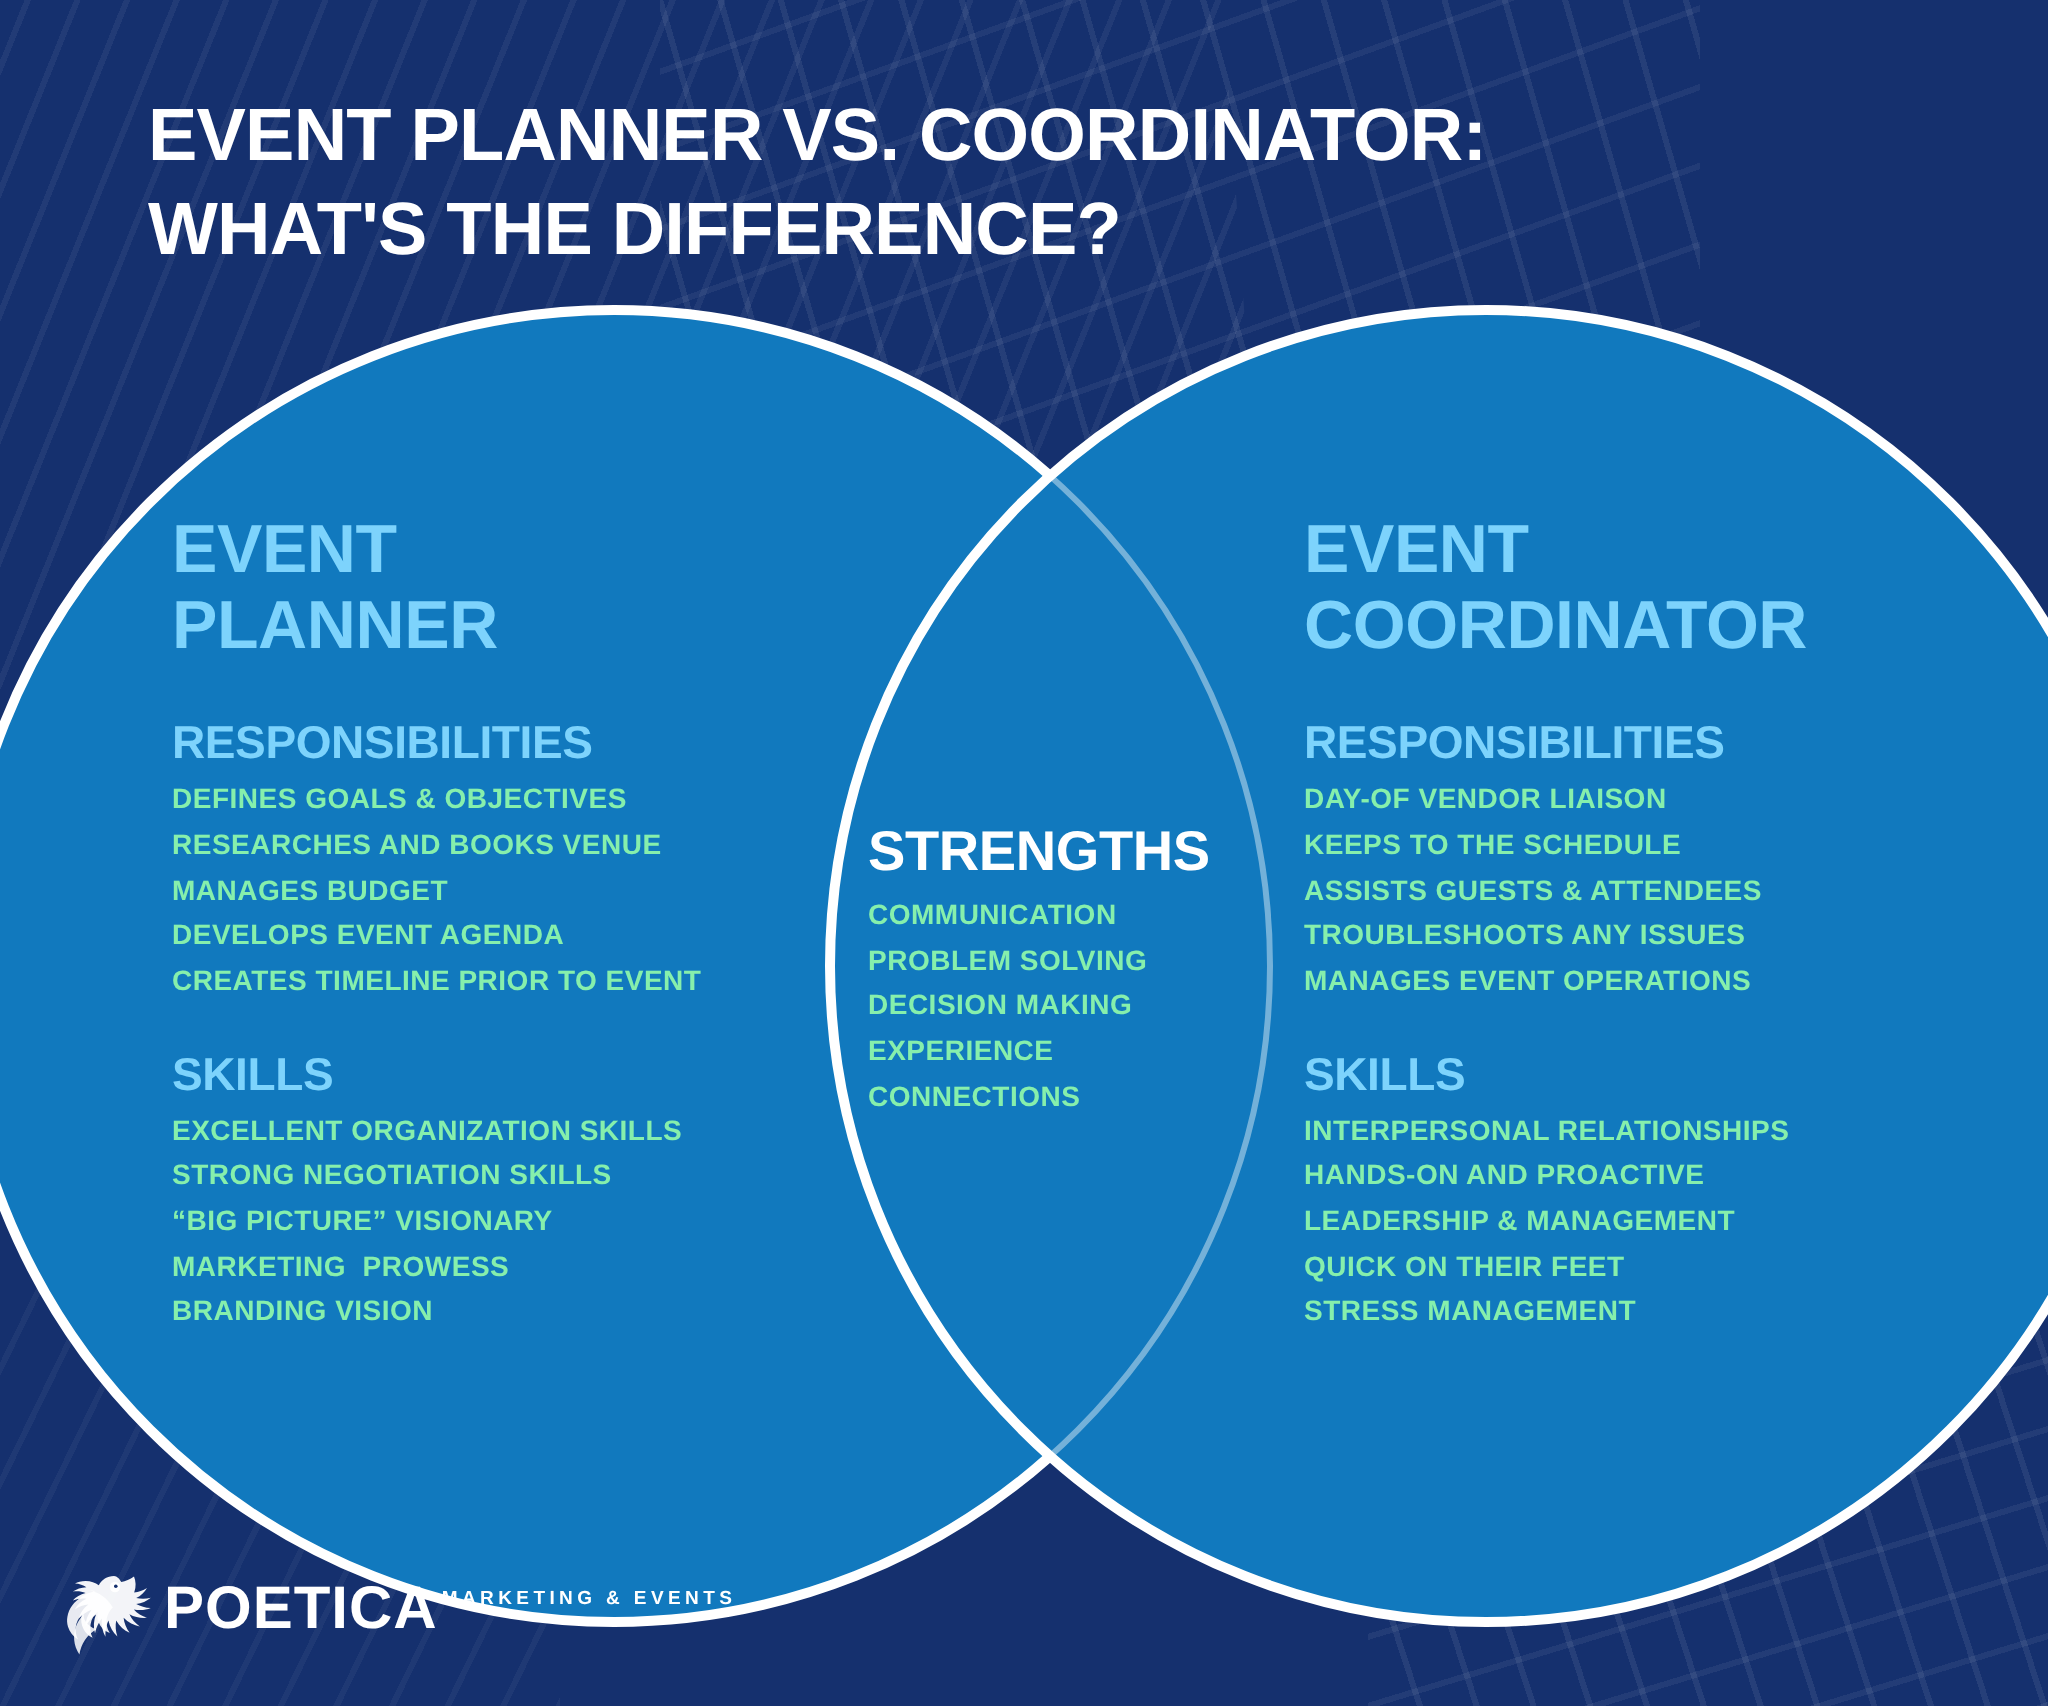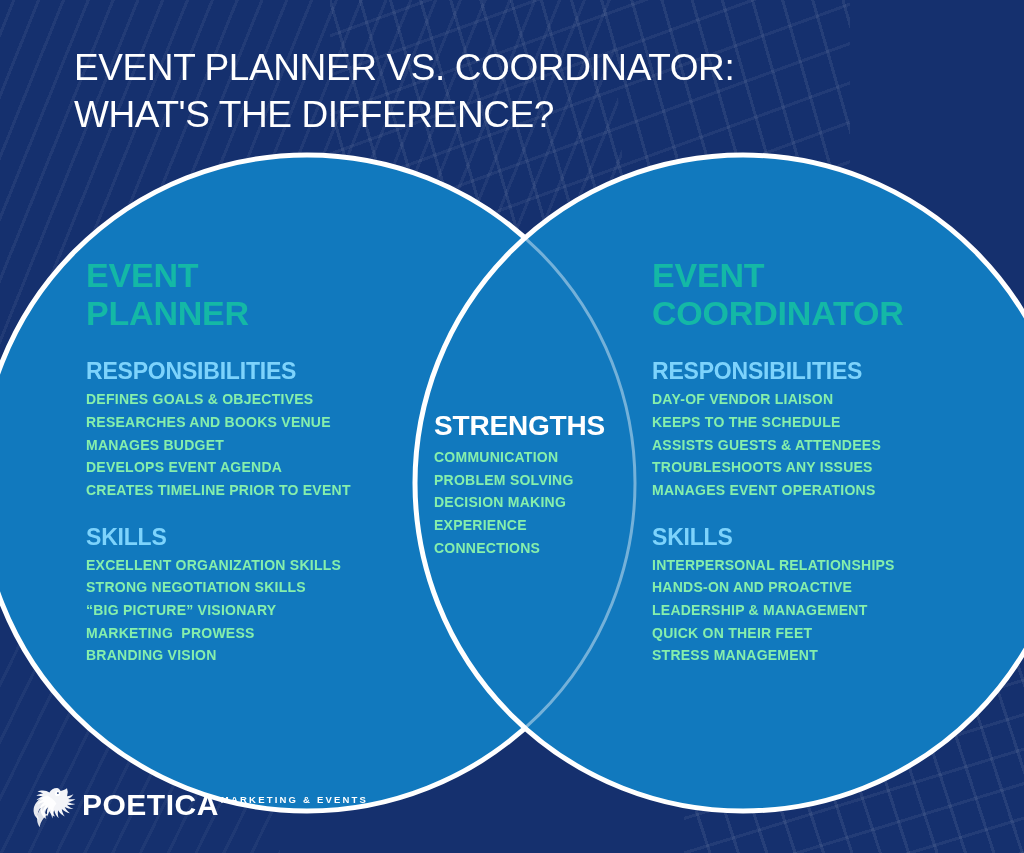--- a/index.html
+++ b/index.html
@@ -74,38 +74,38 @@
   }
 
   
   #title {
     position: absolute;
     left: 74px;
     top: 44px;
     width: 860px;
     color: #ffffff;
     font-size: 37px;
-    font-weight: normal;
+    font-weight: bold;
     line-height: 1.28;
     letter-spacing: -0.4px;
     text-transform: uppercase;
   }
   #title .line { display: block; white-space: nowrap; }
 
   
   .column {
     position: absolute;
     color: #2d2f6a;
   }
   .col-left  { left: 86px;  top: 256px; width: 330px; }
   .col-right { left: 652px; top: 256px; width: 340px; }
   .col-mid   { left: 434px; top: 410px; width: 185px; }
 
   .circle-title {
-    color: #14b8a6;
+    color: #7dd3fc;
     font-size: 34px;
     font-weight: bold;
     line-height: 1.12;
     letter-spacing: -0.2px;
     text-transform: uppercase;
     margin-bottom: 26px;
   }
   .circle-title .line { display: block; }
 
   .section-head {

